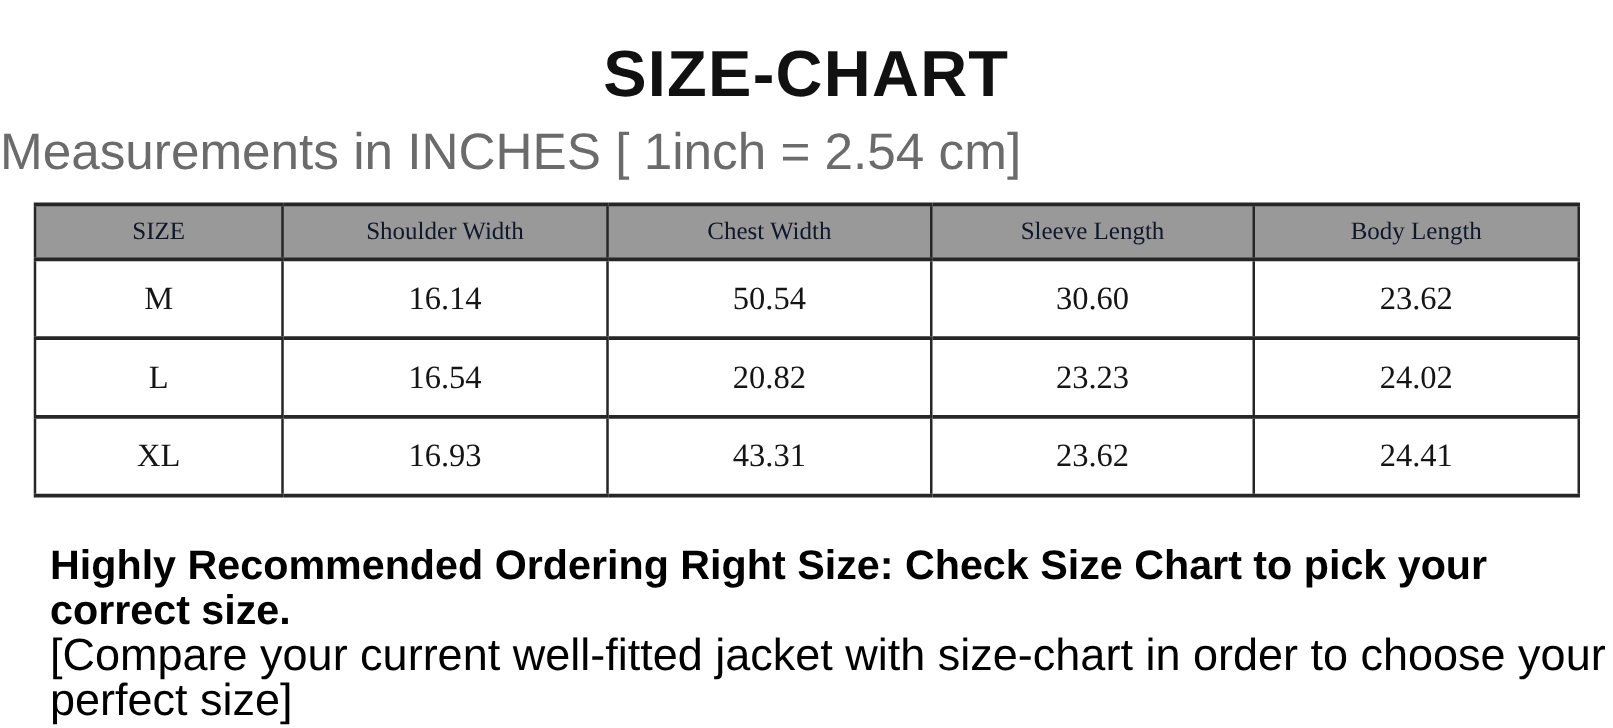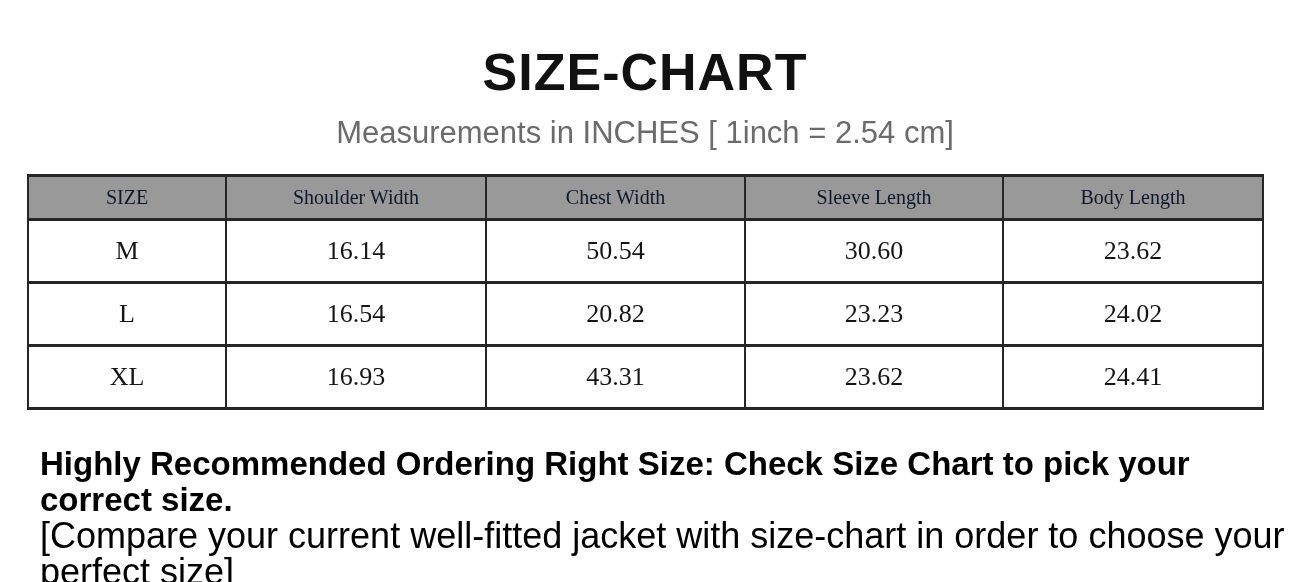--- a/index.html
+++ b/index.html
@@ -12,33 +12,32 @@
     font-family: "Liberation Sans", sans-serif;
   }
   .page {
     position: relative;
     width: 1290px;
     height: 582px;
     background: #ffffff;
   }
   .title {
     margin: 0;
-    padding-top: 44px;
+    padding-top: 32px;
     text-align: center;
     font-size: 52px;
     line-height: 56px;
     font-weight: bold;
     letter-spacing: 1px;
     color: #111111;
     font-family: "Liberation Sans", sans-serif;
   }
   .subtitle {
     margin-top: 16px;
-    text-align: center;
-    font-size: 31px;
+    font-size: 41px;
     line-height: 34px;
     color: var(--subtitle-text, #6b6b6b);
     font-family: "Liberation Sans", sans-serif;
   }
   .size-table {
     margin: 24px 0 0 27px;
     width: 1235px;
     border-collapse: collapse;
     table-layout: fixed;
     font-family: "Liberation Serif", serif;

